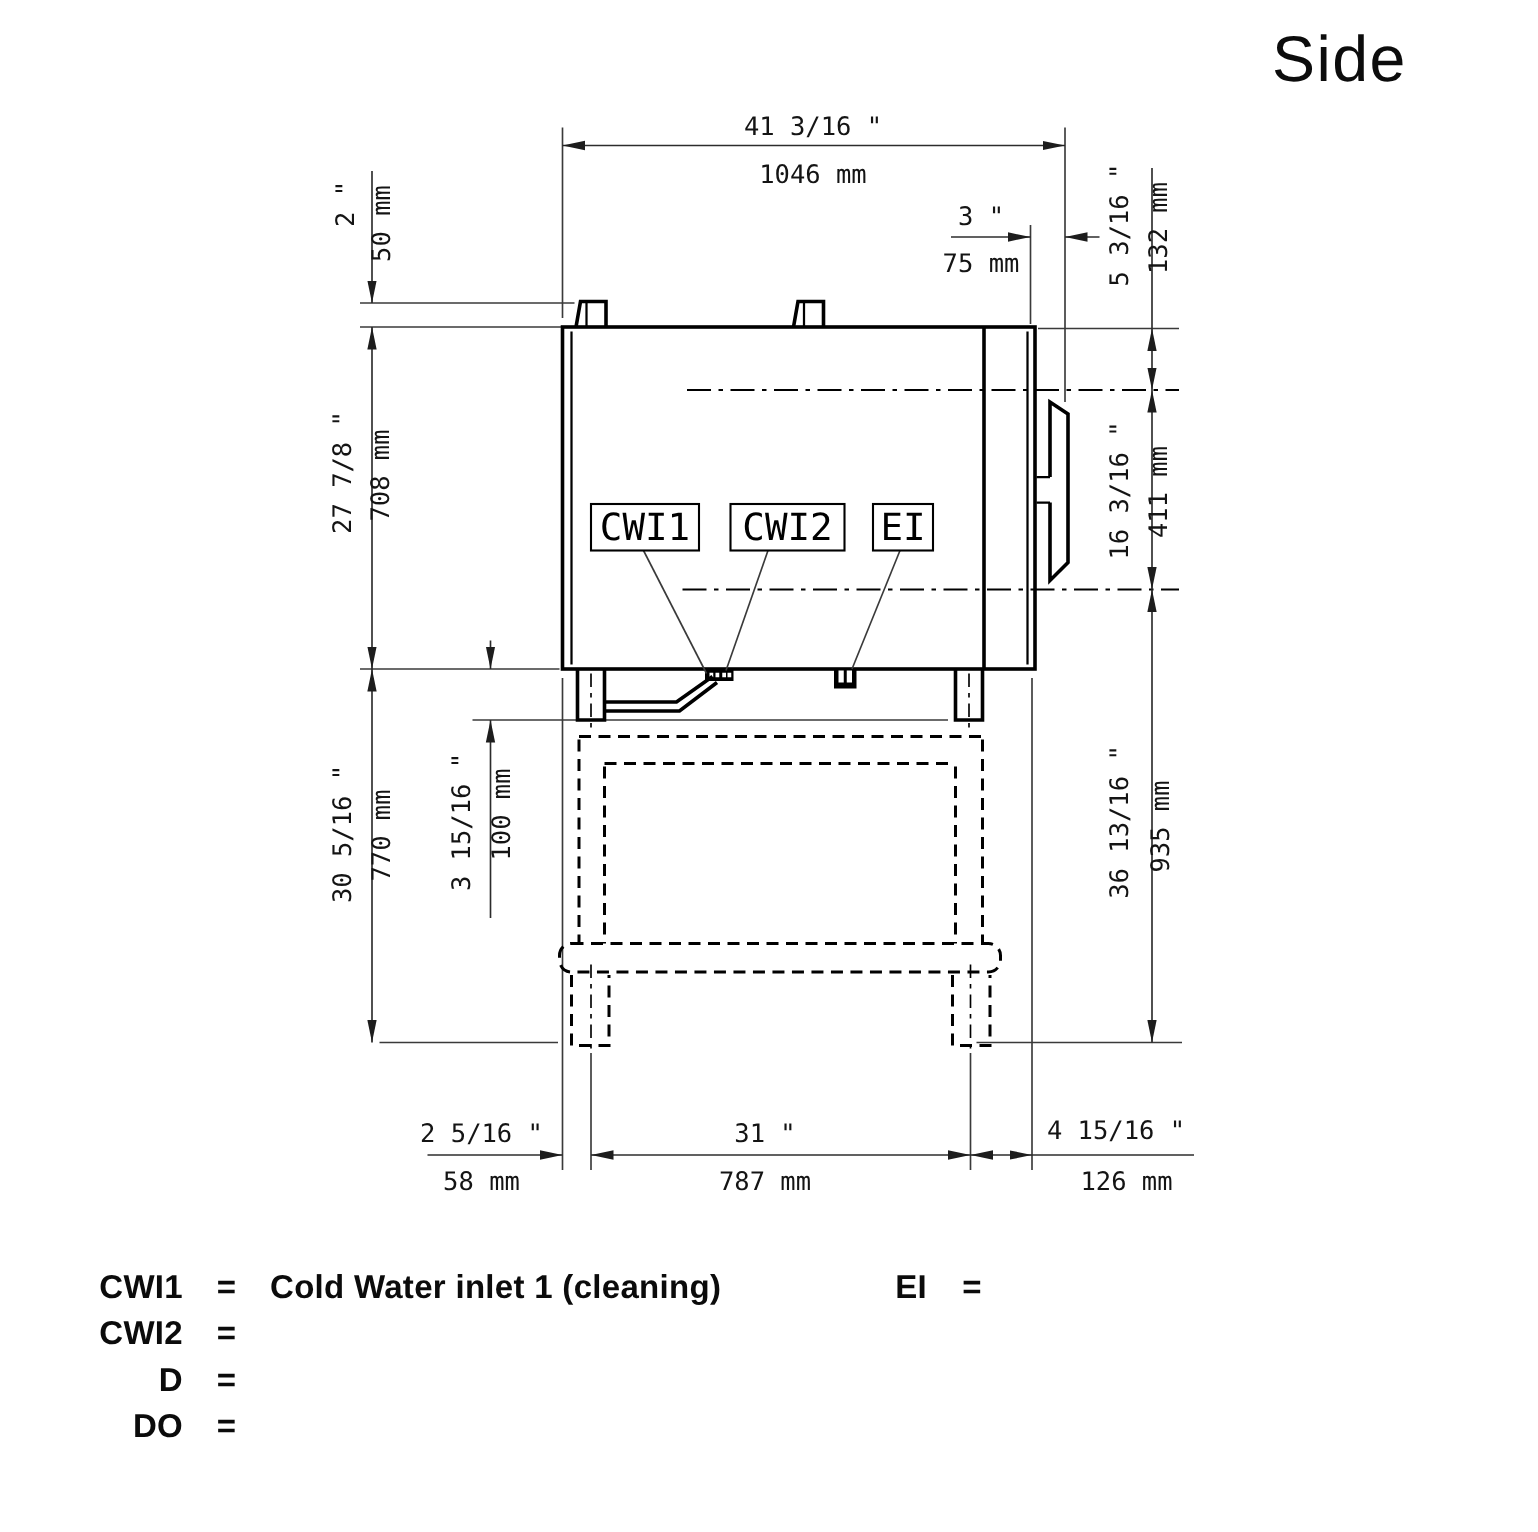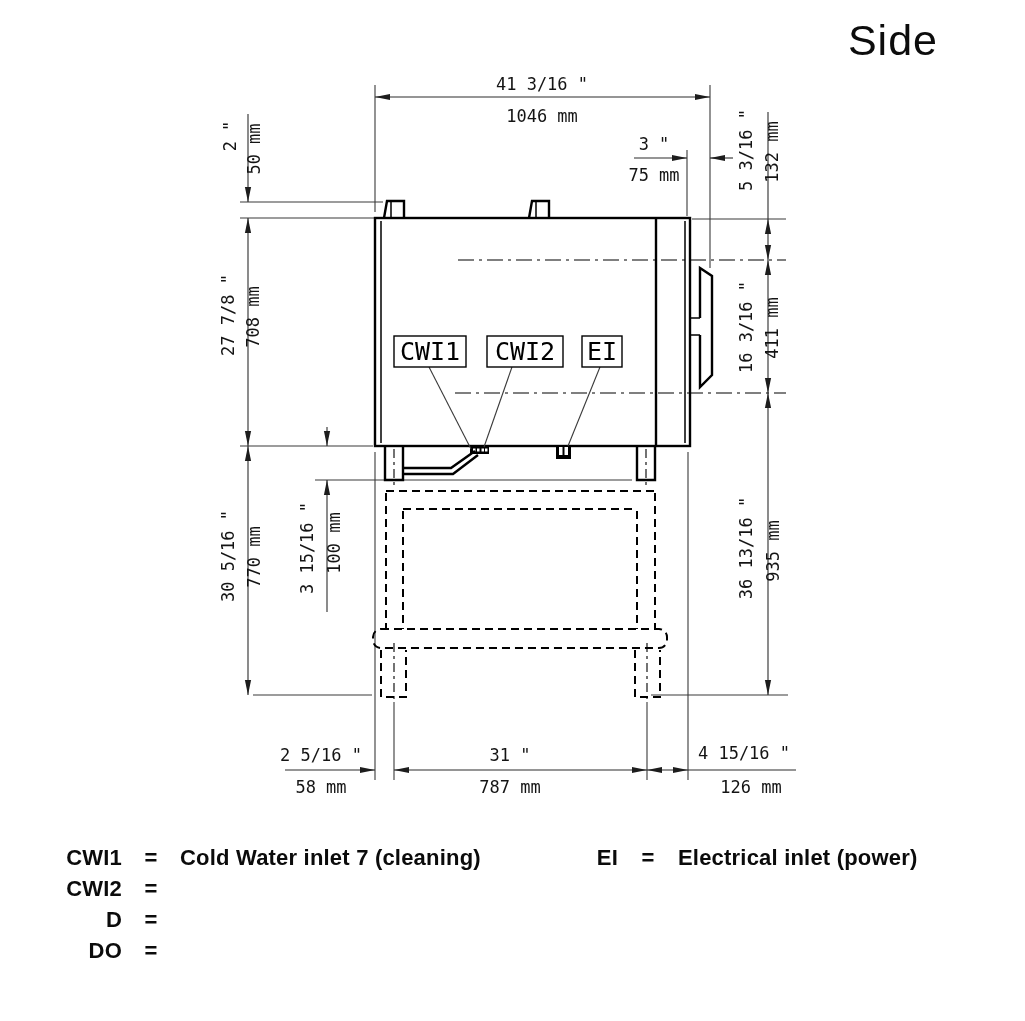--- a/index.html
+++ b/index.html
@@ -193,37 +193,36 @@
       <text class="bt" x="525" y="360" text-anchor="middle">CWI2</text>
       <text class="bt" x="602" y="360" text-anchor="middle">EI</text>
     </g>
   </svg>
 
   
   <div class="legend">
     <div class="legend-row">
       <span class="key">CWI1</span>
       <span class="eq">=</span>
-      <span class="desc">Cold Water inlet 7 (cleaning)</span>
+      <span class="desc">Cold Water inlet 1 (cleaning)</span>
     </div>
     <div class="legend-row">
       <span class="key">CWI2</span>
       <span class="eq">=</span>
     </div>
     <div class="legend-row">
       <span class="key">D</span>
       <span class="eq">=</span>
     </div>
     <div class="legend-row">
       <span class="key">DO</span>
       <span class="eq">=</span>
     </div>
   </div>
 
   <div class="legend-right">
     <div class="legend-row">
       <span class="key">EI</span>
       <span class="eq">=</span>
-      <span class="desc">Electrical inlet (power)</span>
     </div>
   </div>
 
 </div>
 
 </body></html>

